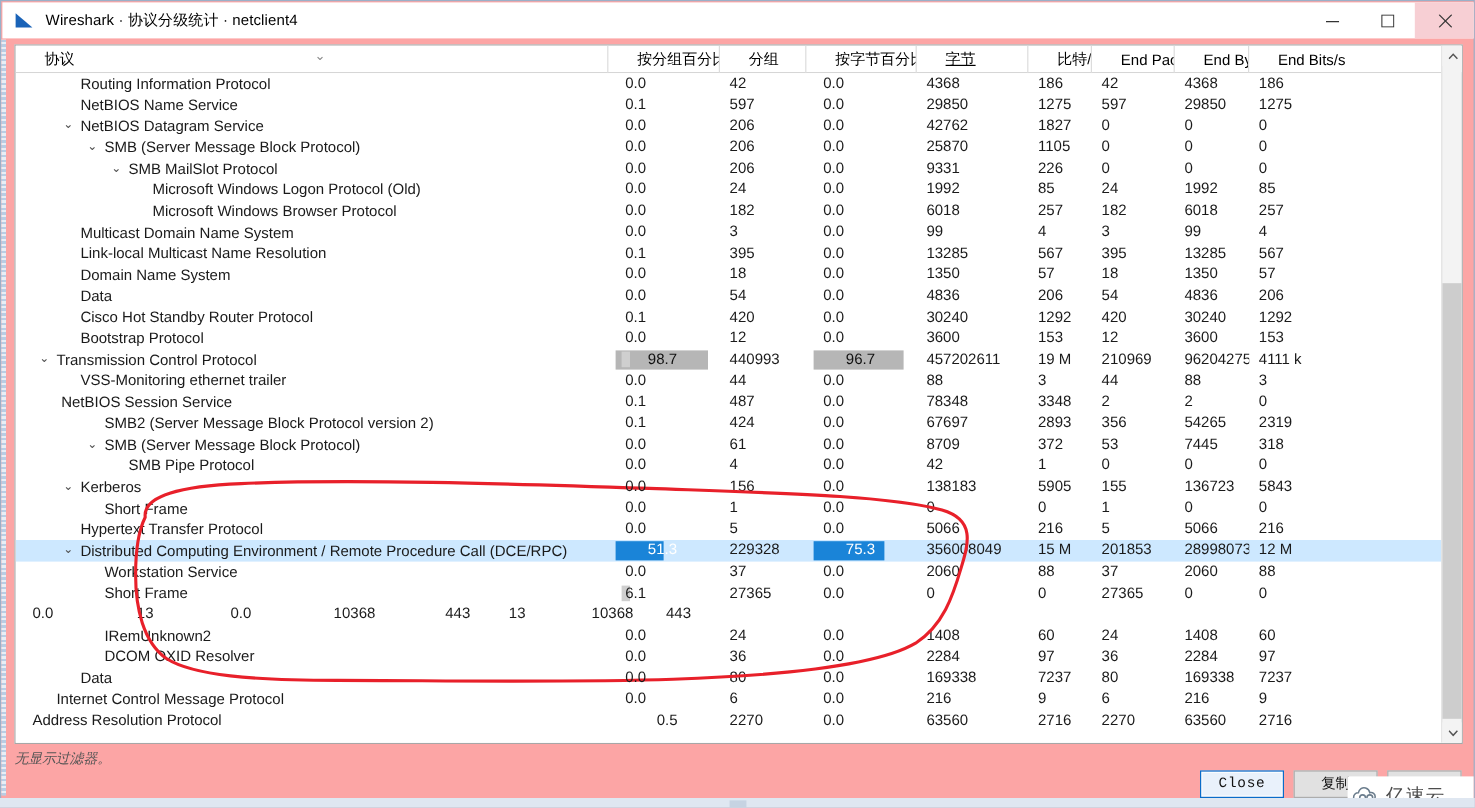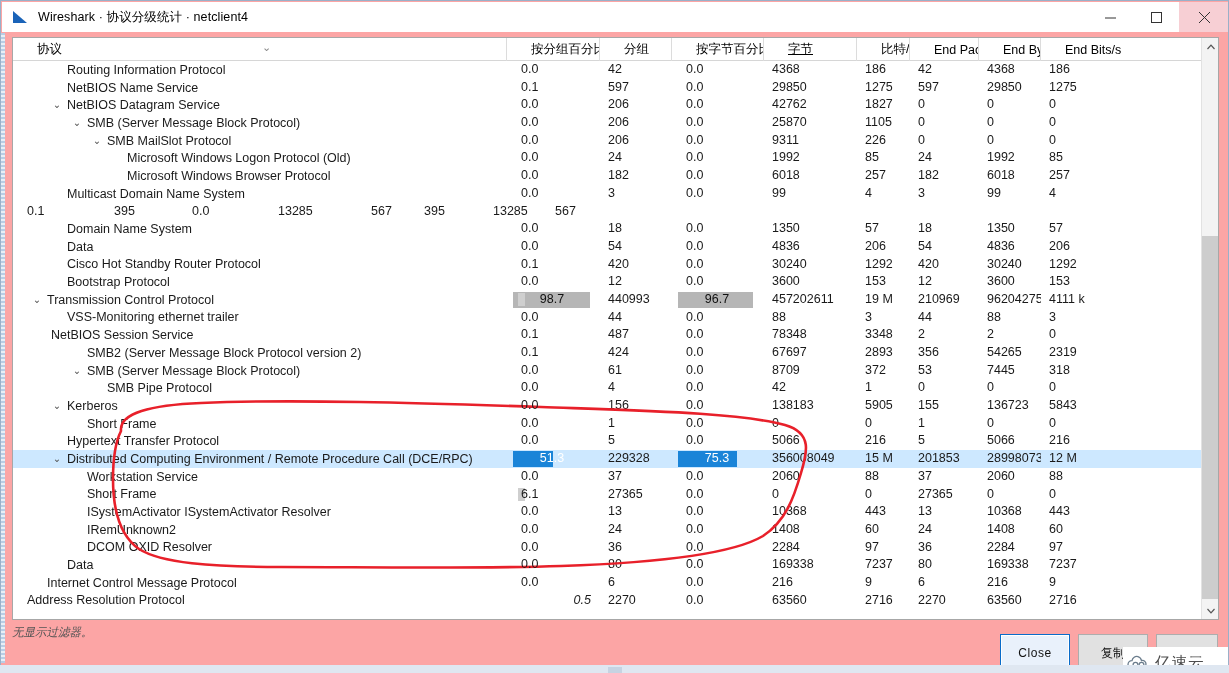--- a/index.html
+++ b/index.html
@@ -229,29 +229,29 @@
     color: #555;
     display: flex; align-items: center;
   }
   #btnrow {
     position: absolute;
     right: 10px; top: 640px;
     height: 24px;
     display: flex; align-items: center;
   }
   .dlg-btn {
-    height: 38px;
+    height: 23px;
     min-width: 70px;
     background: #e1e1e1;
     border: 1px solid #adadad;
     font-size: 12px;
     color: #111;
     display: flex; align-items: center; justify-content: center;
     margin-left: 8px;
-    font-family: Liberation Sans, sans-serif;
+    font-family: Liberation Mono, monospace;
   }
   #btn-ok {
     background: #e9f1fb;
     border: 1px solid #0a6cc9;
     box-shadow: inset 0 0 0 1px #ffffff;
     min-width: 70px;
     letter-spacing: .6px;
   }
   #btn-extra { min-width: 62px; }
 
@@ -418,21 +418,21 @@
             <span class="twisty" style="left: 78px;">⌄</span>
             <span class="proto-label" style="margin-left: 92px;">SMB MailSlot Protocol</span>
           </div>
           <div class="cell c-pctpkt">
             <span class="bar-val" style="margin-left: 6px; text-align: left; padding-left: 8px;">0.0</span>
           </div>
           <div class="cell c-pkts">206</div>
           <div class="cell c-pctbyte">
             <span class="bar-val" style="margin-left: 6px; text-align: left; padding-left: 8px;">0.0</span>
           </div>
-          <div class="cell c-bytes">9311</div>
+          <div class="cell c-bytes">9331</div>
           <div class="cell c-bits">226</div>
           <div class="cell c-endpkts">0</div>
           <div class="cell c-endbytes">0</div>
           <div class="cell c-endbits">0</div>
         </div>
         <div class="row">
           <div class="c-proto">
             <span class="proto-label" style="margin-left: 112px;">Microsoft Windows Logon Protocol (Old)</span>
           </div>
           <div class="cell c-pctpkt">
@@ -476,20 +476,23 @@
           <div class="cell c-pctbyte">
             <span class="bar-val" style="margin-left: 6px; text-align: left; padding-left: 8px;">0.0</span>
           </div>
           <div class="cell c-bytes">99</div>
           <div class="cell c-bits">4</div>
           <div class="cell c-endpkts">3</div>
           <div class="cell c-endbytes">99</div>
           <div class="cell c-endbits">4</div>
         </div>
         <div class="row">
+          <div class="c-proto">
+            <span class="proto-label" style="margin-left: 52px;">Link-local Multicast Name Resolution</span>
+          </div>
           <div class="cell c-pctpkt">
             <span class="bar-val" style="margin-left: 6px; text-align: left; padding-left: 8px;">0.1</span>
           </div>
           <div class="cell c-pkts">395</div>
           <div class="cell c-pctbyte">
             <span class="bar-val" style="margin-left: 6px; text-align: left; padding-left: 8px;">0.0</span>
           </div>
           <div class="cell c-bytes">13285</div>
           <div class="cell c-bits">567</div>
           <div class="cell c-endpkts">395</div>
@@ -773,23 +776,20 @@
             <span class="bar-val" style="margin-left: 6px; text-align: left; padding-left: 8px;">0.0</span>
           </div>
           <div class="cell c-bytes">0</div>
           <div class="cell c-bits">0</div>
           <div class="cell c-endpkts">27365</div>
           <div class="cell c-endbytes">0</div>
           <div class="cell c-endbits">0</div>
           <span class="stray-mark" style="left: 505px;"></span>
         </div>
         <div class="row">
-          <div class="c-proto">
-            <span class="proto-label" style="margin-left: 72px;">ISystemActivator ISystemActivator Resolver</span>
-          </div>
           <div class="cell c-pctpkt">
             <span class="bar-val" style="margin-left: 6px; text-align: left; padding-left: 8px;">0.0</span>
           </div>
           <div class="cell c-pkts">13</div>
           <div class="cell c-pctbyte">
             <span class="bar-val" style="margin-left: 6px; text-align: left; padding-left: 8px;">0.0</span>
           </div>
           <div class="cell c-bytes">10368</div>
           <div class="cell c-bits">443</div>
           <div class="cell c-endpkts">13</div>
@@ -862,21 +862,21 @@
           <div class="cell c-bits">9</div>
           <div class="cell c-endpkts">6</div>
           <div class="cell c-endbytes">216</div>
           <div class="cell c-endbits">9</div>
         </div>
         <div class="row">
           <div class="c-proto">
             <span class="proto-label" style="margin-left: 12px;">Address Resolution Protocol</span>
           </div>
           <div class="cell c-pctpkt">
-            <span class="bar-val" style="margin-left: 6px; text-align: right; padding-left: 8px; font-style: italic;">0.5</span>
+            <span class="bar-val" style="margin-left: 6px; text-align: center; padding-left: 8px;">0.5</span>
           </div>
           <div class="cell c-pkts">2270</div>
           <div class="cell c-pctbyte">
             <span class="bar-val" style="margin-left: 6px; text-align: left; padding-left: 8px;">0.0</span>
           </div>
           <div class="cell c-bytes">63560</div>
           <div class="cell c-bits">2716</div>
           <div class="cell c-endpkts">2270</div>
           <div class="cell c-endbytes">63560</div>
           <div class="cell c-endbits">2716</div>

